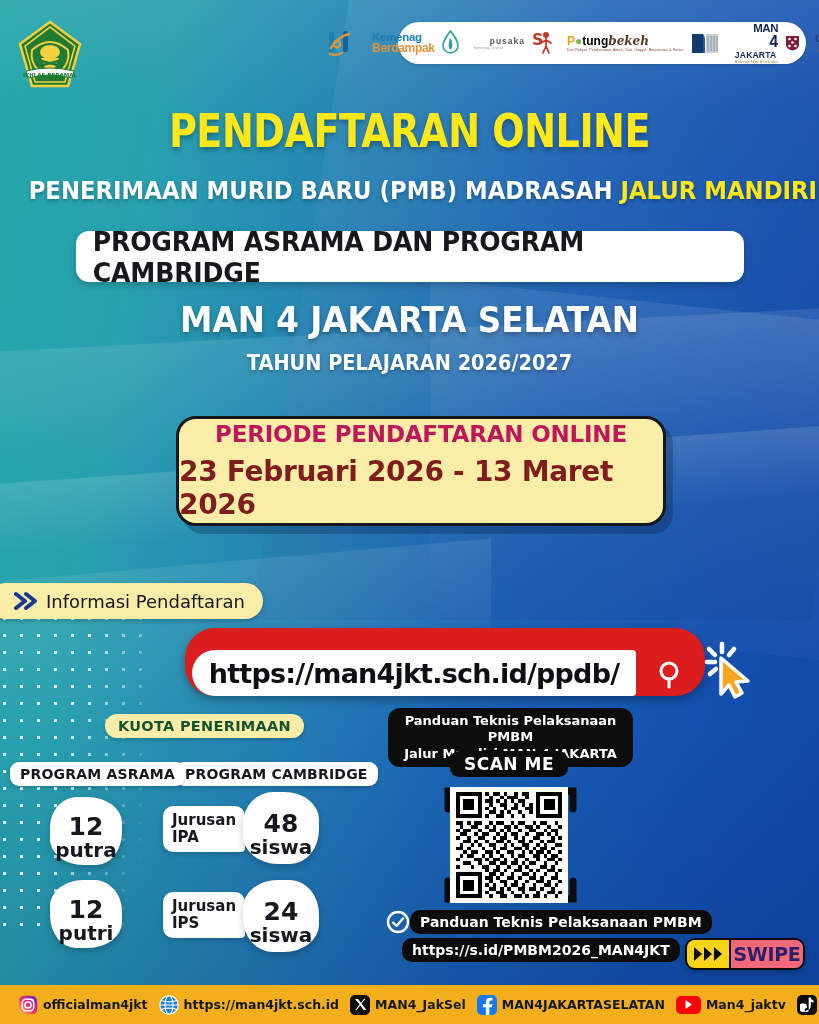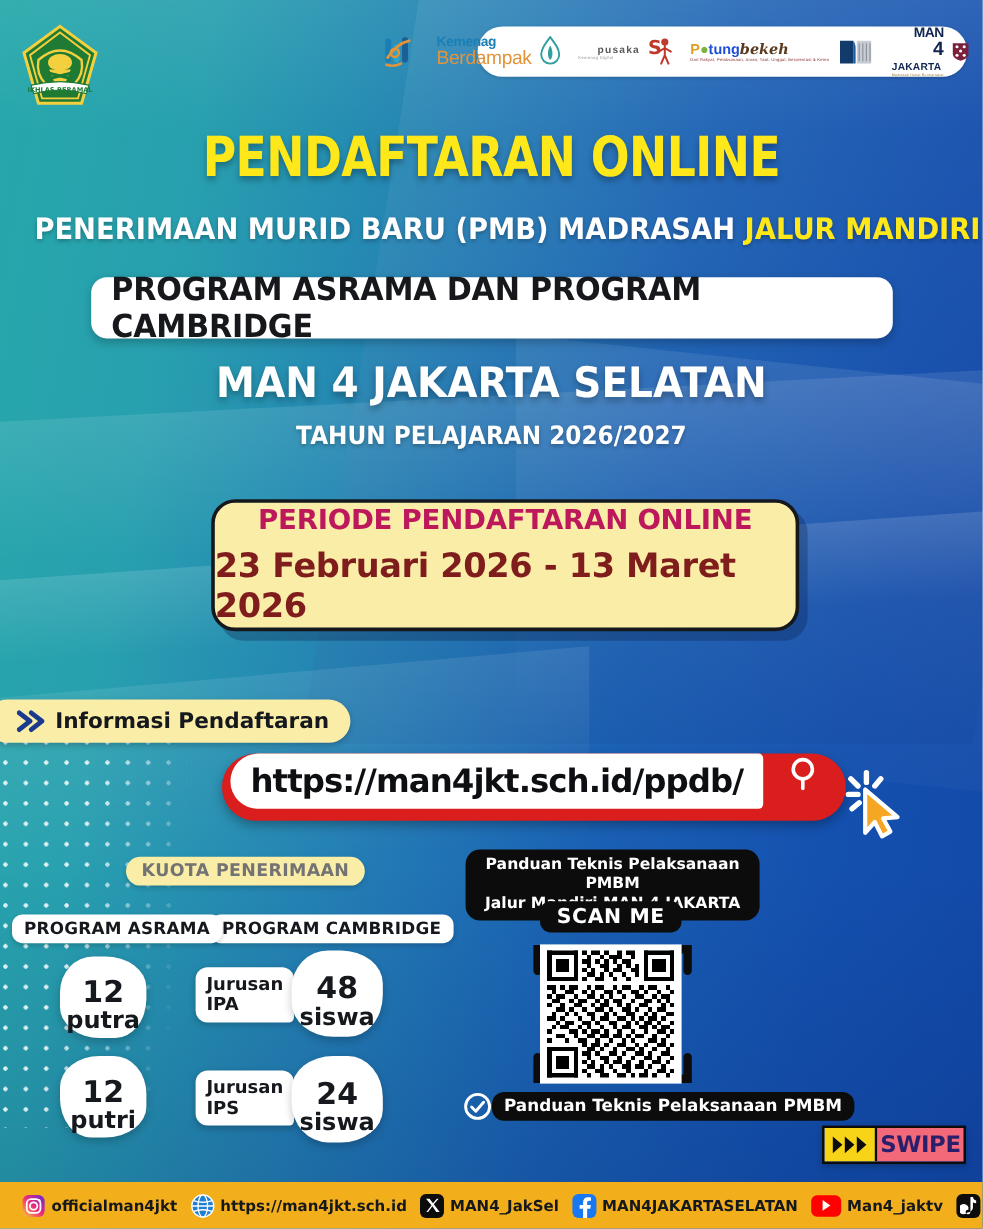--- a/index.html
+++ b/index.html
@@ -77,21 +77,21 @@
     width: 408px; height: 42px;
     background: #ffffff;
     border-radius: 21px;
     display: flex; align-items: center; justify-content: center;
     gap: 7px; padding: 0 9px;
     box-shadow: 0 1px 3px rgba(0,0,0,0.18);
   }
   .logo-item { display: flex; align-items: center; gap: 15px; height: 34px; }
   .kemenag-text { line-height: 0.95; }
   .kemenag-text .l1 { font-size: 11.5px; font-weight: 800; color: #1a7fb5; letter-spacing: -0.3px;}
-  .kemenag-text .l2 { font-size: 16px; font-weight: 400; color: #e2943a; letter-spacing: -0.3px;}
+  .kemenag-text .l2 { font-size: 12px; font-weight: 700; color: #e2943a; letter-spacing: -0.3px;}
   .pusaka-text { font-size: 8.5px; font-weight: 700; color: #5a5a5a; letter-spacing: 1px; margin-left: 16px; }
   .pusaka-sub { font-size: 3.4px; color: #999; letter-spacing: .3px;}
   .pitung-main { font-size: 12px; font-weight: 800; }
   .pitung-sub { font-size: 3.4px; color: #8b2f2f; letter-spacing: .2px; white-space: nowrap;}
   .man4-text .m1 { font-size: 11.5px; font-weight: 800; color: #11264f; letter-spacing: -0.4px; }
   .man4-text .m2 { font-size: 8.5px; font-weight: 800; color: #11264f; letter-spacing: 0.2px;}
   .man4-rule { font-size: 2.9px; color: #9b7f2f; letter-spacing: .2px; white-space: nowrap; }
   .camb-text .c1 { font-size: 10px; font-weight: 400; color: #1d2b55; font-family: "Liberation Serif", serif; letter-spacing: .2px;}
   .camb-text .c2 { font-size: 4.3px; color: #41507d; letter-spacing: .2px;}
   .camb-text .c3 { font-size: 3.6px; color: #6a6a6a; letter-spacing: .2px; white-space: nowrap;}
@@ -175,32 +175,32 @@
   
   .info-pill {
     position: absolute; left: -12px; top: 583px;
     height: 36px; padding: 0 18px 0 26px;
     background: #FAEDA8;
     border-radius: 18px;
     display: flex; align-items: center; gap: 6px;
     box-shadow: 0 2px 5px rgba(0,0,0,0.22);
   }
   .info-pill .label {
-    font-size: 18px; font-weight: 700; color: #15181c;
+    font-size: 18px; font-weight: 400; color: #15181c;
     font-family: "DejaVu Sans", sans-serif;
   }
   .chev { display: flex; }
 
   
   .url-bar {
     position: absolute; left: 185px; top: 628px;
-    width: 520px; height: 56px;
+    width: 520px; height: 68px;
     background: #DA1D1D;
     border-radius: 30px;
-    display: flex; align-items: flex-start;
+    display: flex; align-items: flex-end;
     box-shadow: 0 4px 9px rgba(0,0,0,0.30);
   }
   .url-field {
     margin-left: 7px;
     width: 444px; height: 46px;
     background: #ffffff;
     border-radius: 23px 4px 4px 23px;
     display: flex; align-items: center; justify-content: center;
   }
   .url-field span {
@@ -211,21 +211,21 @@
   .search-btn {
     flex: 1; display: flex; align-items: center; justify-content: center;
   }
   .cursor-icon { position: absolute; left: 704px; top: 640px; }
 
   
   .kuota-title {
     position: absolute; left: 105px; top: 714px;
     background: #FAEDA8; border-radius: 12px;
     padding: 4px 13px;
-    font-size: 14.5px; font-weight: 800; color: #737373;
+    font-size: 14.5px; font-weight: 800; color: #14532d;
     font-family: "DejaVu Sans", sans-serif; letter-spacing: .3px;
     box-shadow: 0 2px 4px rgba(0,0,0,0.18);
   }
   .prog-tag {
     position: absolute;
     background: #ffffff; border-radius: 9px;
     padding: 4px 10px;
     font-size: 14px; font-weight: 800; color: #15181c;
     font-family: "DejaVu Sans", sans-serif; letter-spacing: .2px;
     box-shadow: 0 2px 4px rgba(0,0,0,0.18);
@@ -304,21 +304,21 @@
     background: #0c0c0c; border-radius: 10px;
     padding: 4px 10px;
     color: #ffffff; font-size: 14px; font-weight: 700;
     font-family: "DejaVu Sans", sans-serif;
   }
 
   
   .swipe {
     position: absolute; left: 685px; top: 938px;
     width: 120px; height: 32px;
-    border-radius: 0; border: 2px solid #0c0c0c;
+    border-radius: 10px; border: 2px solid #0c0c0c;
     display: flex; overflow: hidden;
     box-shadow: 0 2px 5px rgba(0,0,0,0.25);
   }
   .swipe-left {
     width: 44px; background: #F7D418;
     display: flex; align-items: center; justify-content: center; gap: 0px;
     border-right: 2px solid #0c0c0c;
   }
   .swipe-right {
     flex: 1; background: #F4697A;
@@ -400,21 +400,21 @@
     </div>
 
     <div class="logo-item">
       <svg width="20" height="28" viewBox="0 0 20 28">
         <text x="0" y="16" font-size="16" font-weight="900" font-family="DejaVu Sans, sans-serif" fill="#c0392b">S</text>
         <circle cx="14" cy="6" r="3" fill="#c0392b"></circle>
         <path d="M14 9 l0 8 M14 11 l-5 3 M14 11 l5 3 M14 17 l-3 7 M14 17 l3 7" stroke="#c0392b" stroke-width="1.7" stroke-linecap="round"></path>
       </svg>
       <div>
         <div class="pitung-main">
-          <span style="color:#e0a024;">P</span><span style="color:#7cb342;">●</span><span style="color:#1d4ed8;">tung</span><span style="color:#5a3a1f; font-family:'DejaVu Serif',serif; font-style:italic;">bekeh</span>
+          <span style="color:#e0a024;">P</span><span style="color:#7cb342;">●</span><span style="color:#000000;">tung</span><span style="color:#5a3a1f; font-family:'DejaVu Serif',serif; font-style:italic;">bekeh</span>
         </div>
         <div class="pitung-sub">Dari Rakyat, Pelaksanaan, Aman, Taat, Unggul, Berprestasi &amp; Keren</div>
       </div>
     </div>
 
     <div class="logo-item">
       <svg width="30" height="28" viewBox="0 0 30 28">
         <path d="M2 5 h11 v19 H2 Z" fill="#123a6b"></path>
         <path d="M13 5 q2 2 2 5 v14 h-2 Z" fill="#1b5a9e"></path>
         <rect x="16" y="5" width="12" height="19" fill="#c8cdd4"></rect>
@@ -794,20 +794,21 @@
     </div>
   </div>
 
   <span class="qr-check">
     <svg width="24" height="24" viewBox="0 0 24 24">
       <circle cx="12" cy="12" r="10" fill="none" stroke="#ffffff" stroke-width="2.4"></circle>
       <path d="M7 12.5 L10.5 16 L17 8.5" fill="none" stroke="#ffffff" stroke-width="2.4" stroke-linecap="round" stroke-linejoin="round"></path>
     </svg>
   </span>
   <div class="qr-label">Panduan Teknis Pelaksanaan PMBM</div>
+  <div class="qr-link">https://s.id/PMBM2026_MAN4JKT</div>
 
   <div class="swipe">
     <div class="swipe-left">
       <svg width="34" height="20" viewBox="0 0 34 20">
         <path d="M3 3 L11 10 L3 17 Z" fill="#0c0c0c"></path>
         <path d="M13 3 L21 10 L13 17 Z" fill="#0c0c0c"></path>
         <path d="M23 3 L31 10 L23 17 Z" fill="#0c0c0c"></path>
       </svg>
     </div>
     <div class="swipe-right">SWIPE</div>

